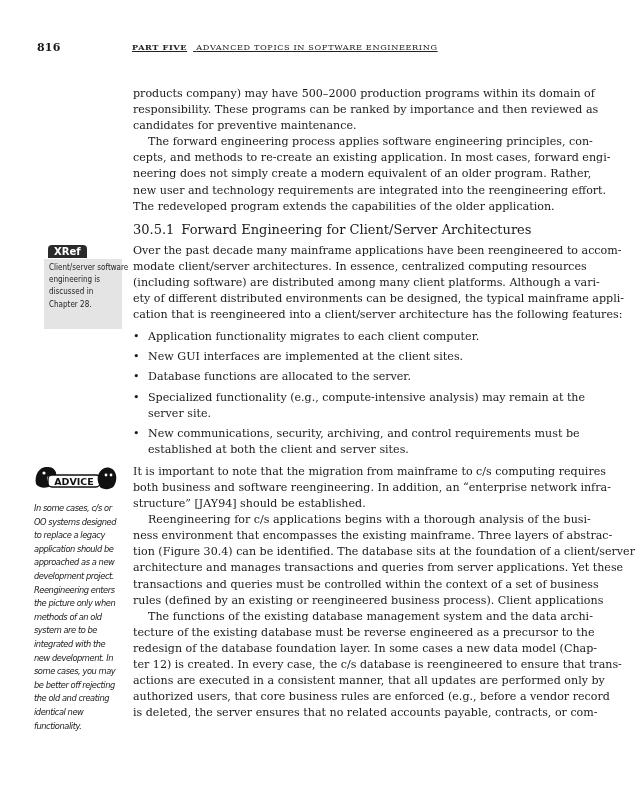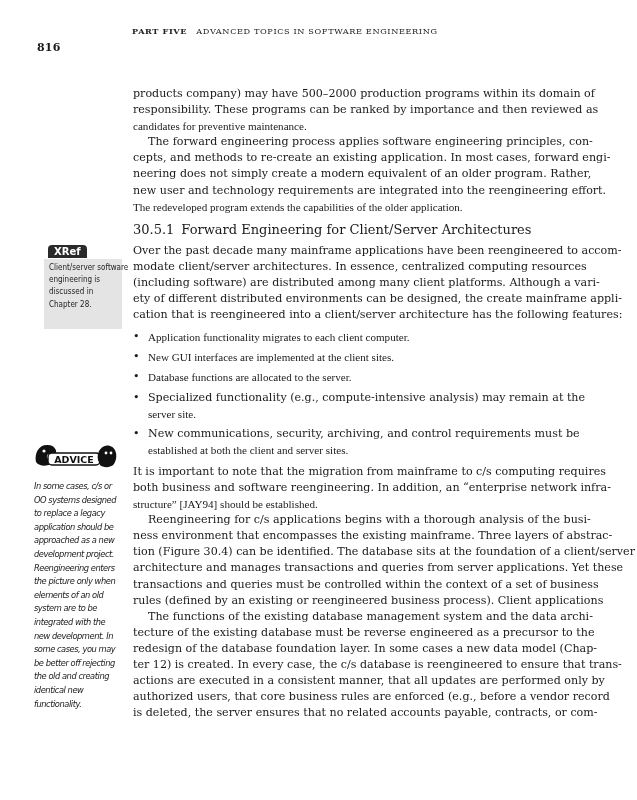--- a/index.html
+++ b/index.html
@@ -1,40 +1,40 @@
 <!DOCTYPE html>
 <html><head>
 <meta charset="utf-8">
 <style>
   html, body { margin: 0; padding: 0; background: #ffffff; }
   body { width: 637px; height: 800px; position: relative; overflow: hidden;
          font-family: "DejaVu Serif", "Liberation Serif", serif; color: #1a1a1a; }
   .page-number { position: absolute; left: 37px; top: 41px; font-size: 11px; font-weight: bold;
                  font-family: "DejaVu Serif", serif; letter-spacing: 0.2px; }
-  .running-head { position: absolute; left: 132px; top: 26px; font-size: 8.2px; letter-spacing: 0.6px;
-                  font-family: "DejaVu Serif", serif; color: #222; }
+  .running-head { position: absolute; left: 132px; top: 42px; font-size: 8.2px; letter-spacing: 0.6px;
+                  font-family: "DejaVu Serif", serif; color: #222; text-decoration: underline; }
   .running-head .part { font-weight: bold; margin-right: 6px; }
   .main { position: absolute; left: 133px; top: 86px; width: 419px; font-size: 11.1px; line-height: 16.1px; }
   .line { display: block; white-space: nowrap; text-align: justify; text-align-last: justify; height: 16.1px; }
-  .line.last { text-align-last: left; font-family: Liberation Serif, serif; }
+  .line.last { text-align-last: left; }
   .indent { text-indent: 15px; }
   .heading { font-family: "DejaVu Serif", serif; font-weight: normal; font-size: 13px; margin-top: 7px; margin-bottom: 3px; height: 18px; white-space: nowrap; }
   .heading .num { margin-right: 7px; }
   ul.bullets { list-style: none; margin: 6px 0 6px 0; padding: 0; }
   ul.bullets li { position: relative; padding-left: 15px; margin-bottom: 4px; }
   ul.bullets li .dot { position: absolute; left: 0; top: 0; }
 
   .xref { position: absolute; left: 44px; top: 240px; width: 78px; }
   .xref-badge { display: inline-block; background: #2a2a2a; color: #fff; font-family: "DejaVu Sans", sans-serif;
                 font-weight: bold; font-size: 10px; padding: 1px 6px; border-radius: 4px 4px 0 0; margin-left: 4px; }
   .xref-box { background: #e4e4e4; padding: 3px 4px 18px 5px; font-family: "DejaVu Sans Condensed", "DejaVu Sans", sans-serif;
               font-size: 8px; line-height: 12.2px; color: #222; }
   .xref-box span { display: block; white-space: nowrap; }
 
-  .advice { position: absolute; left: 34px; top: 440px; width: 90px; }
+  .advice { position: absolute; left: 34px; top: 462px; width: 90px; }
   .advice-icon { display: flex; align-items: center; height: 30px; }
   .advice-body { font-family: "DejaVu Sans", sans-serif; font-style: italic; font-size: 8.3px; line-height: 13.6px;
                  color: #1a1a1a; margin-top: 10px; letter-spacing: -0.45px; }
   .advice-body span { display: block; white-space: nowrap; }
 </style>
 </head>
 <body>
 
 <div class="page-number">816</div>
 <div class="running-head">
@@ -57,21 +57,21 @@
   </div>
 
   <div class="heading">
     <span class="num">30.5.1</span><span>Forward Engineering for Client/Server Architectures</span>
   </div>
 
   <div>
     <span class="line">Over the past decade many mainframe applications have been reengineered to accom-</span>
     <span class="line">modate client/server architectures. In essence, centralized computing resources</span>
     <span class="line">(including software) are distributed among many client platforms. Although a vari-</span>
-    <span class="line">ety of different distributed environments can be designed, the create mainframe appli-</span>
+    <span class="line">ety of different distributed environments can be designed, the typical mainframe appli-</span>
     <span class="line">cation that is reengineered into a client/server architecture has the following features:</span>
   </div>
 
   <ul class="bullets">
     <li>
       <span class="dot">•</span>
       <span class="line last">Application functionality migrates to each client computer.</span>
     </li>
     <li>
       <span class="dot">•</span>
@@ -144,21 +144,21 @@
   </div>
   <div class="advice-body">
     <span>In some cases, c/s or</span>
     <span>OO systems designed</span>
     <span>to replace a legacy</span>
     <span>application should be</span>
     <span>approached as a new</span>
     <span>development project.</span>
     <span>Reengineering enters</span>
     <span>the picture only when</span>
-    <span>elements of an old</span>
+    <span>methods of an old</span>
     <span>system are to be</span>
     <span>integrated with the</span>
     <span>new development. In</span>
     <span>some cases, you may</span>
     <span>be better off rejecting</span>
     <span>the old and creating</span>
     <span>identical new</span>
     <span>functionality.</span>
   </div>
 </div>

